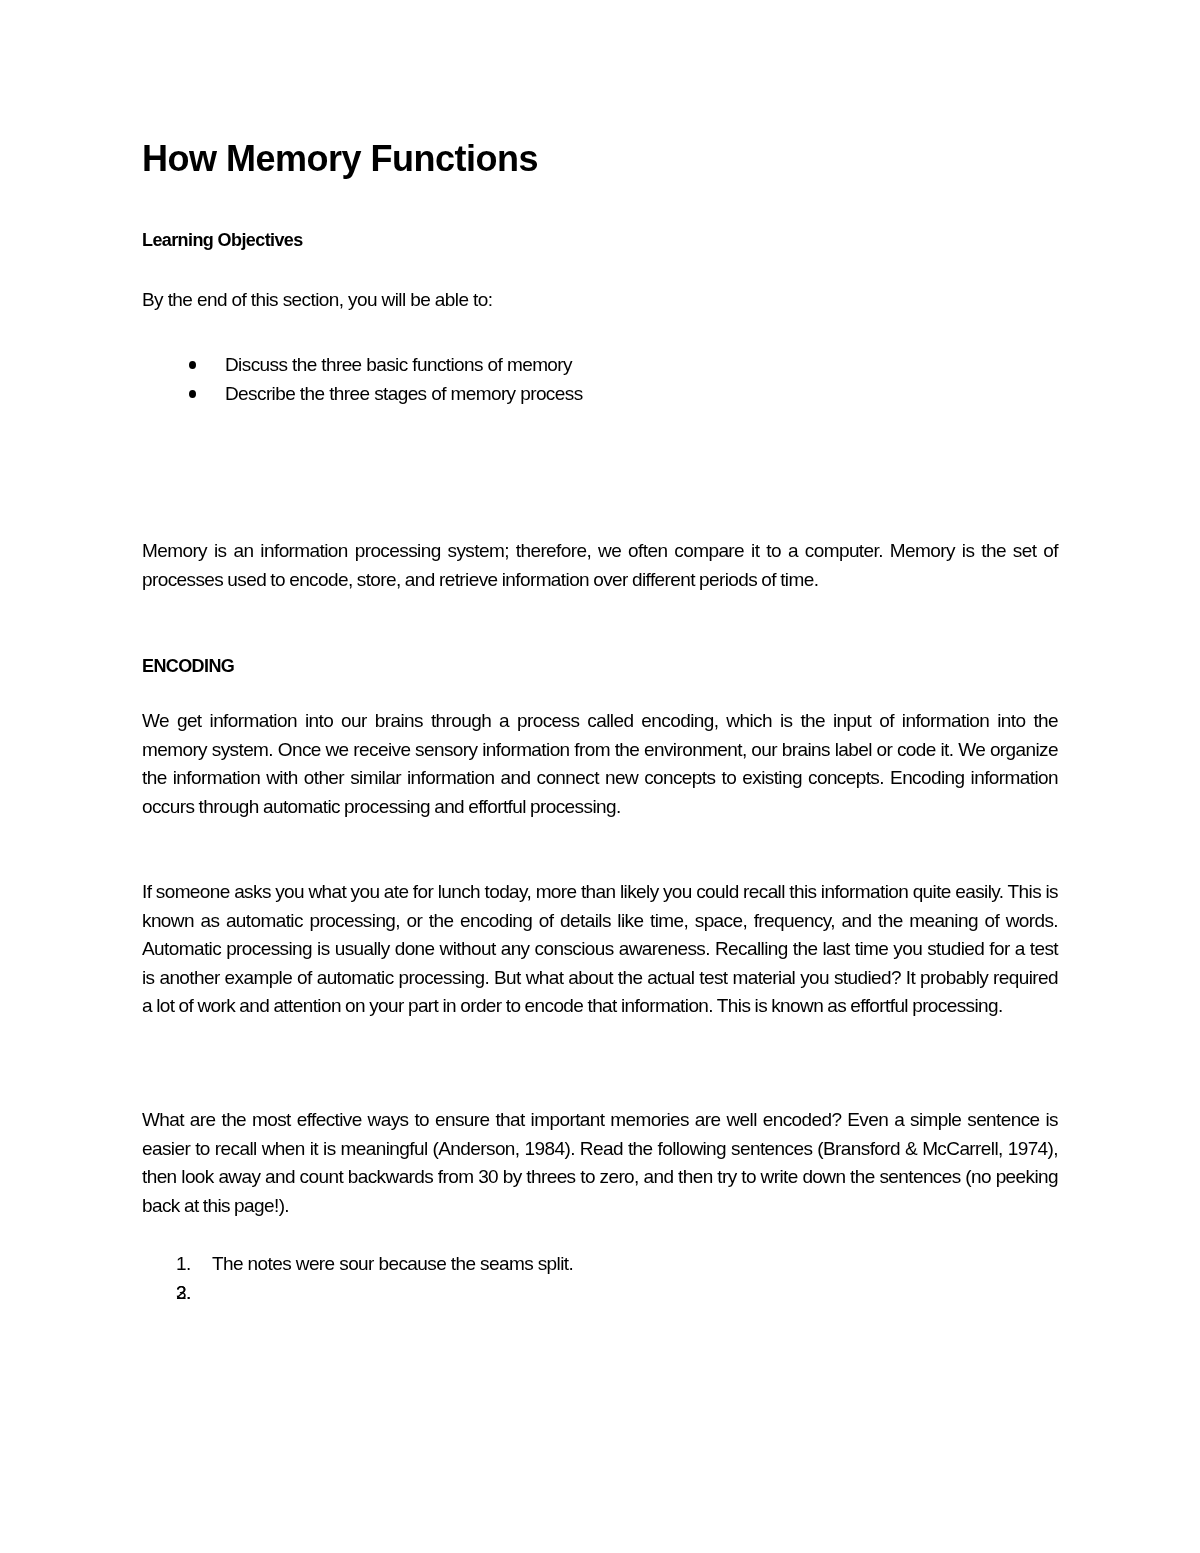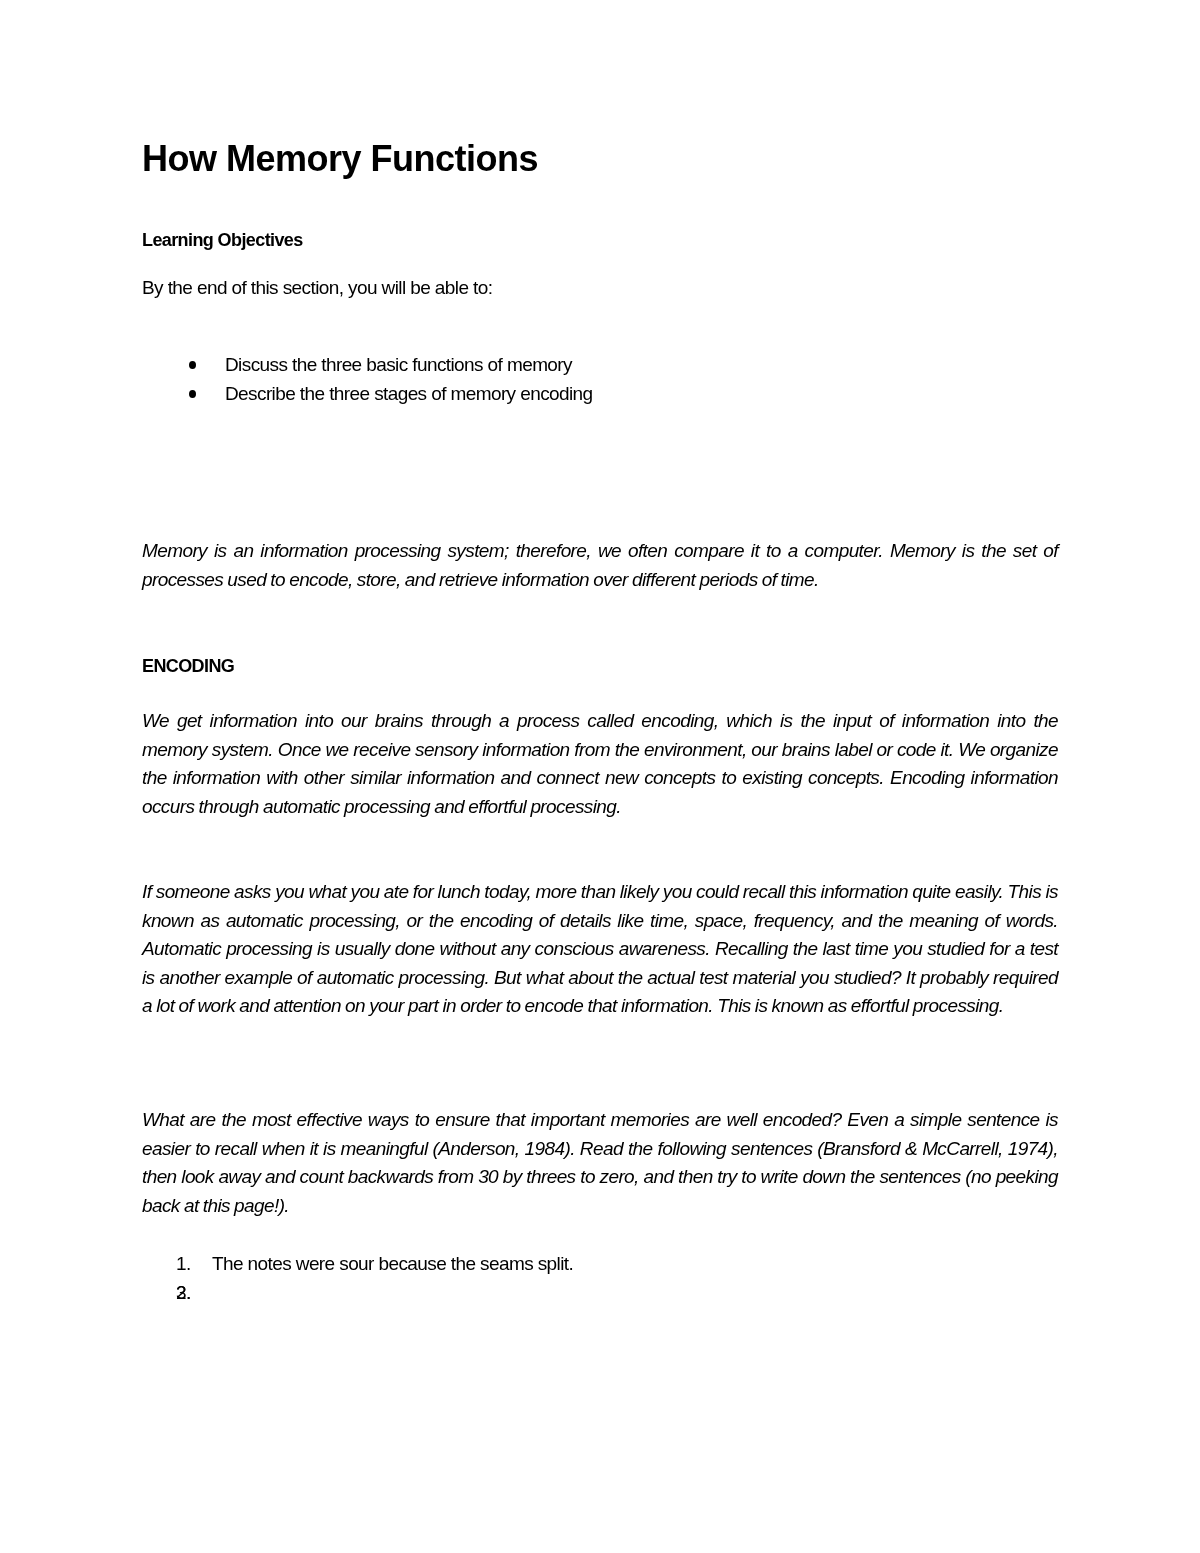--- a/index.html
+++ b/index.html
@@ -3,47 +3,47 @@
 <meta charset="utf-8">
 <style>
   html, body { margin: 0; padding: 0; background: #ffffff; }
   body { width: 1200px; height: 1553px; position: relative; overflow: hidden;
          font-family: "Liberation Sans", sans-serif; color: #000; }
   .page { position: absolute; left: 142px; top: 0; width: 916px; }
   .title { position: absolute; top: 138px; left: 0; font-size: 36px; font-weight: bold; letter-spacing: -0.5px; white-space: nowrap; }
   .subhead { position: absolute; font-size: 18px; font-weight: bold; letter-spacing: -0.6px; }
   .para { position: absolute; left: 0; width: 916px; font-size: 19px; line-height: 28.6px;
           text-align: justify; letter-spacing: -0.6px; word-spacing: -0.5px; }
-  .para.last-line-left { text-align-last: left; font-style: italic; }
+  .para.last-line-left { text-align-last: left; }
   .line { position: absolute; font-size: 19px; letter-spacing: -0.6px; white-space: nowrap; }
   ul.bullets { position: absolute; top: 337px; left: 0; margin: 13px; padding: 0; list-style: none; width: 916px; }
   ul.bullets li { position: relative; padding-left: 70px; font-size: 19px; line-height: 29px; letter-spacing: -0.6px; }
   ul.bullets li .dot { position: absolute; left: 34px; top: 11px; width: 7px; height: 8px; border-radius: 50%; background: #000; }
   ol.numbered { position: absolute; top: 1249px; left: 0; margin: 0; padding: 0; list-style: none; width: 916px; }
   ol.numbered li { position: relative; padding-left: 70px; font-size: 19px; line-height: 29px; letter-spacing: -0.6px; }
   ol.numbered li .num { position: absolute; left: 34px; top: 0; }
 </style>
 </head>
 <body>
 
 <div class="page">
   <div class="title">How Memory Functions</div>
 
   <div class="subhead" style="top:230px;left:0;">Learning Objectives</div>
 
-  <div class="line" style="top:277px;left:0;">By the end of this section, you will be able to:</div>
+  <div class="line" style="top:289px;left:0;">By the end of this section, you will be able to:</div>
 
   <ul class="bullets">
     <li>
       <span class="dot"></span>
       <span>Discuss the three basic functions of memory</span>
     </li>
     <li>
       <span class="dot"></span>
-      <span>Describe the three stages of memory encoding</span>
+      <span>Describe the three stages of memory process</span>
     </li>
   </ul>
 
   <div class="para last-line-left" style="top:537px;">Memory is an information processing system; therefore, we often compare it to a computer. Memory is the set of processes used to encode, store, and retrieve information over different periods of time.</div>
 
   <div class="subhead" style="top:656px;left:0;">ENCODING</div>
 
   <div class="para last-line-left" style="top:707px;">We get information into our brains through a process called encoding, which is the input of information into the memory system. Once we receive sensory information from the environment, our brains label or code it. We organize the information with other similar information and connect new concepts to existing concepts. Encoding information occurs through automatic processing and effortful processing.</div>
 
   <div class="para last-line-left" style="top:878px;">If someone asks you what you ate for lunch today, more than likely you could recall this information quite easily. This is known as automatic processing, or the encoding of details like time, space, frequency, and the meaning of words. Automatic processing is usually done without any conscious awareness. Recalling the last time you studied for a test is another example of automatic processing. But what about the actual test material you studied? It probably required a lot of work and attention on your part in order to encode that information. This is known as effortful processing.</div>

